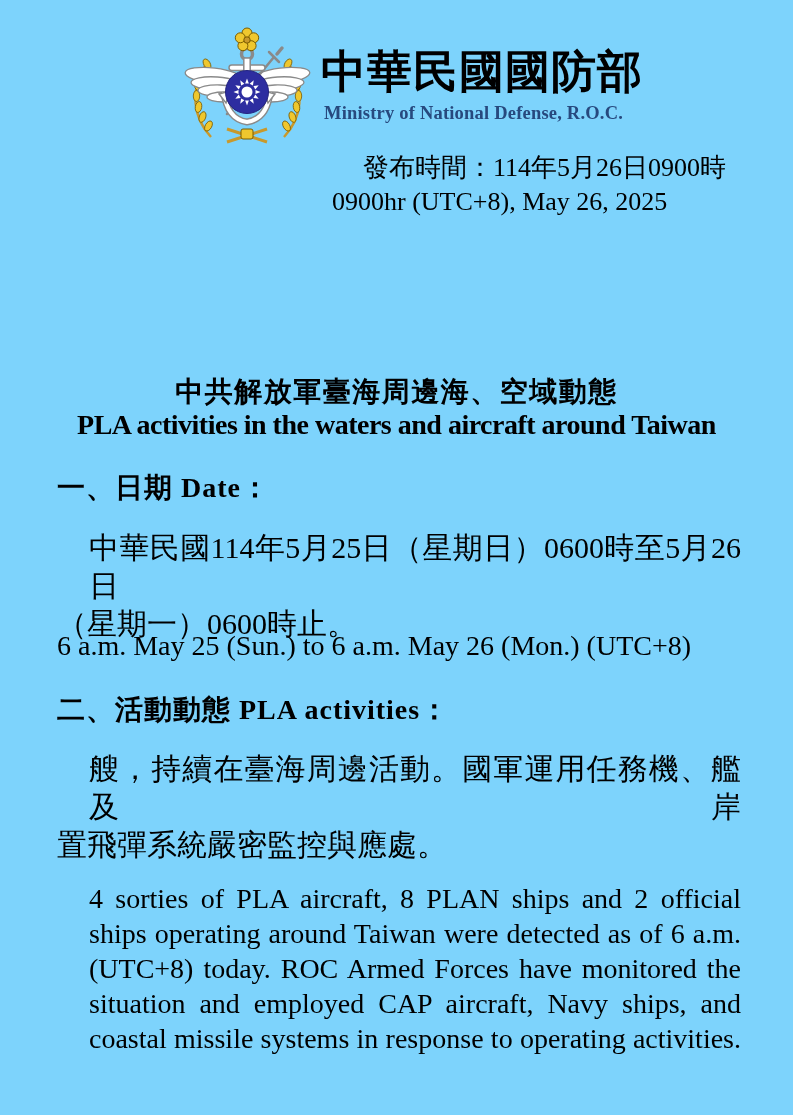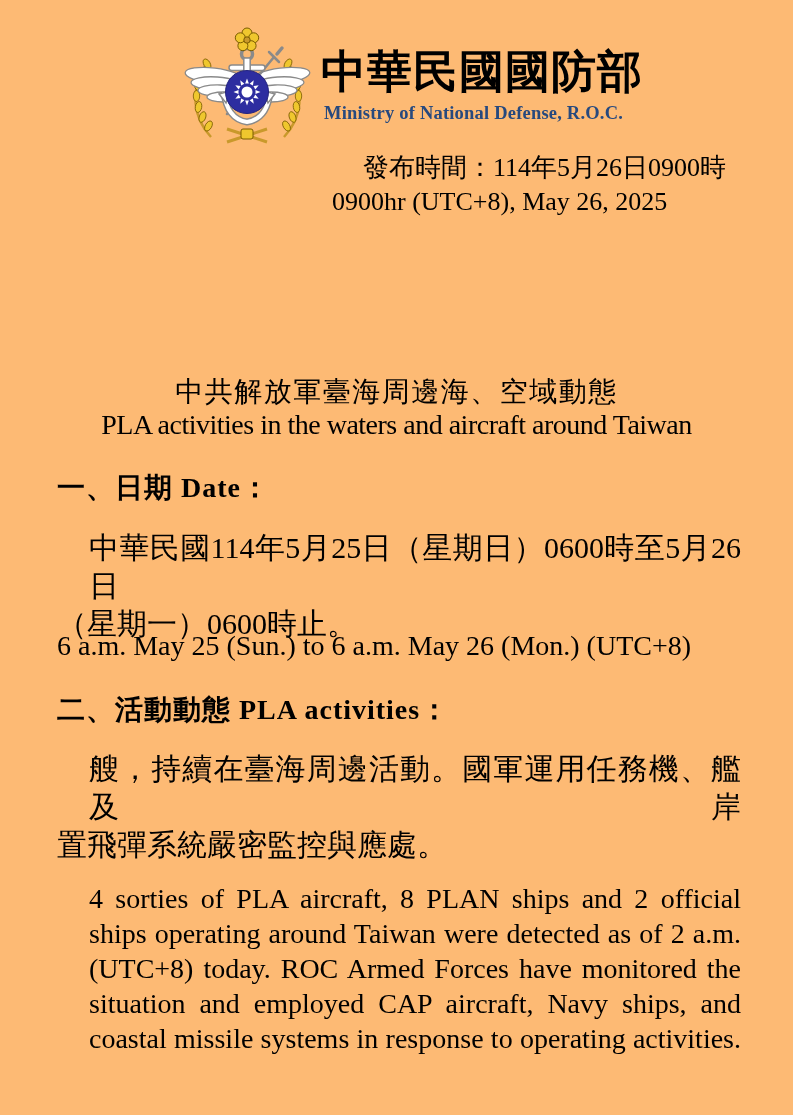--- a/index.html
+++ b/index.html
@@ -1,21 +1,21 @@
 <!DOCTYPE html>
 <html><head>
 <meta charset="utf-8">
 <style>
   * { margin: 0; padding: 0; box-sizing: border-box; }
   html, body { background: #ffffff; }
   .page {
     position: relative;
     width: 793px;
     height: 1115px;
-    background: #fdba74;
+    background: #7dd3fc;
     font-family: "Liberation Serif", "DejaVu Serif", serif;
     color: #000000;
     overflow: hidden;
     margin: 0 auto;
   }
   .abs { position: absolute; }
 
   
   .emblem { left: 181px; top: 24px; width: 133px; height: 121px; }
   .org-zh {
@@ -31,21 +31,21 @@
   .release {
     left: 332px; top: 151px;
     font-size: 26px; line-height: 34px;
     white-space: nowrap;
   }
   .release .indent { padding-left: 31px; }
 
   
   .doc-title {
     left: 0; top: 374px; width: 793px;
-    text-align: center; font-weight: 400;
+    text-align: center; font-weight: 700;
   }
   .doc-title .zh { font-size: 28px; line-height: 35px; letter-spacing: 1.5px; }
   .doc-title .en { font-size: 28px; line-height: 32px; letter-spacing: -0.5px; }
 
   
   .content-block { left: 57px; width: 684px; }
   .sec-heading {
     font-size: 28px; font-weight: 700; white-space: nowrap;
     letter-spacing: 1px;
   }
@@ -168,19 +168,19 @@
 
   <div class="abs content-block sec-heading h2">二、活動動態 PLA activities：</div>
 
   <div class="abs content-block para-zh p-act-zh">
     <div class="line just">艘，持續在臺海周邊活動。國軍運用任務機、艦及岸</div>
     <div class="line">置飛彈系統嚴密監控與應處。</div>
   </div>
 
   <div class="abs content-block para-en p-act-en">
     <div class="line just">4 sorties of PLA aircraft, 8 PLAN ships and 2 official</div>
-    <div class="line just">ships operating around Taiwan were detected as of 2 a.m.</div>
+    <div class="line just">ships operating around Taiwan were detected as of 6 a.m.</div>
     <div class="line just">(UTC+8) today. ROC Armed Forces have monitored the</div>
     <div class="line just">situation and employed CAP aircraft, Navy ships, and</div>
     <div class="line just">coastal missile systems in response to operating activities.</div>
   </div>
 
 </div>
 
 </body></html>

